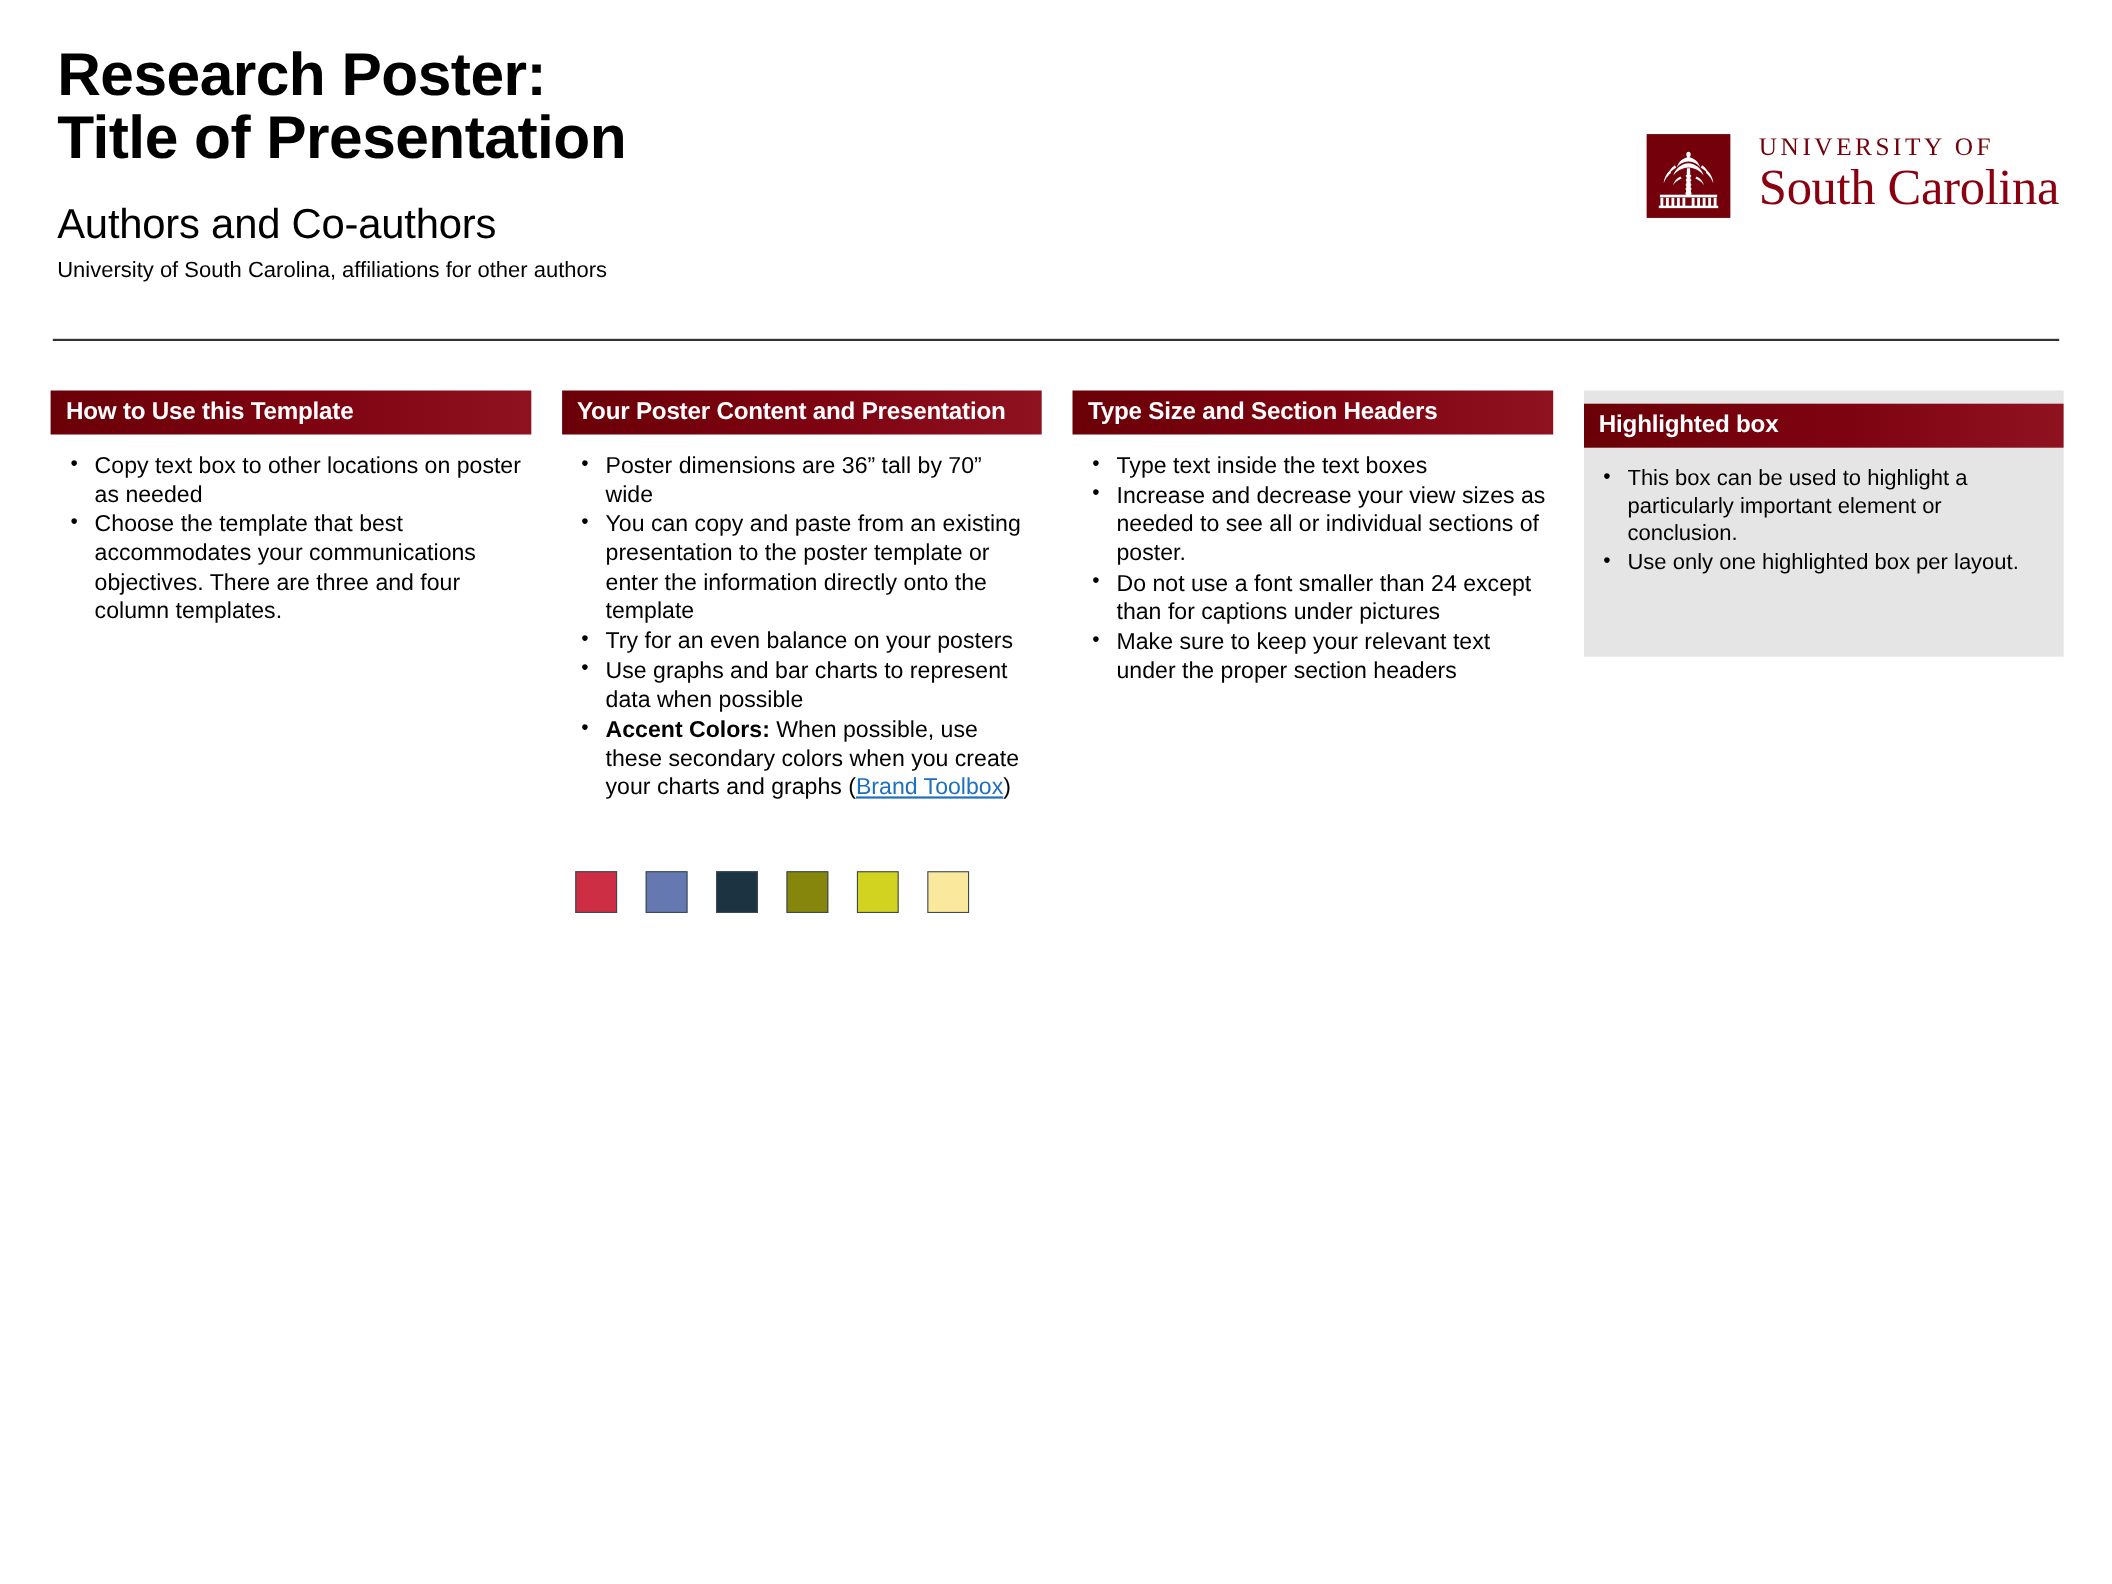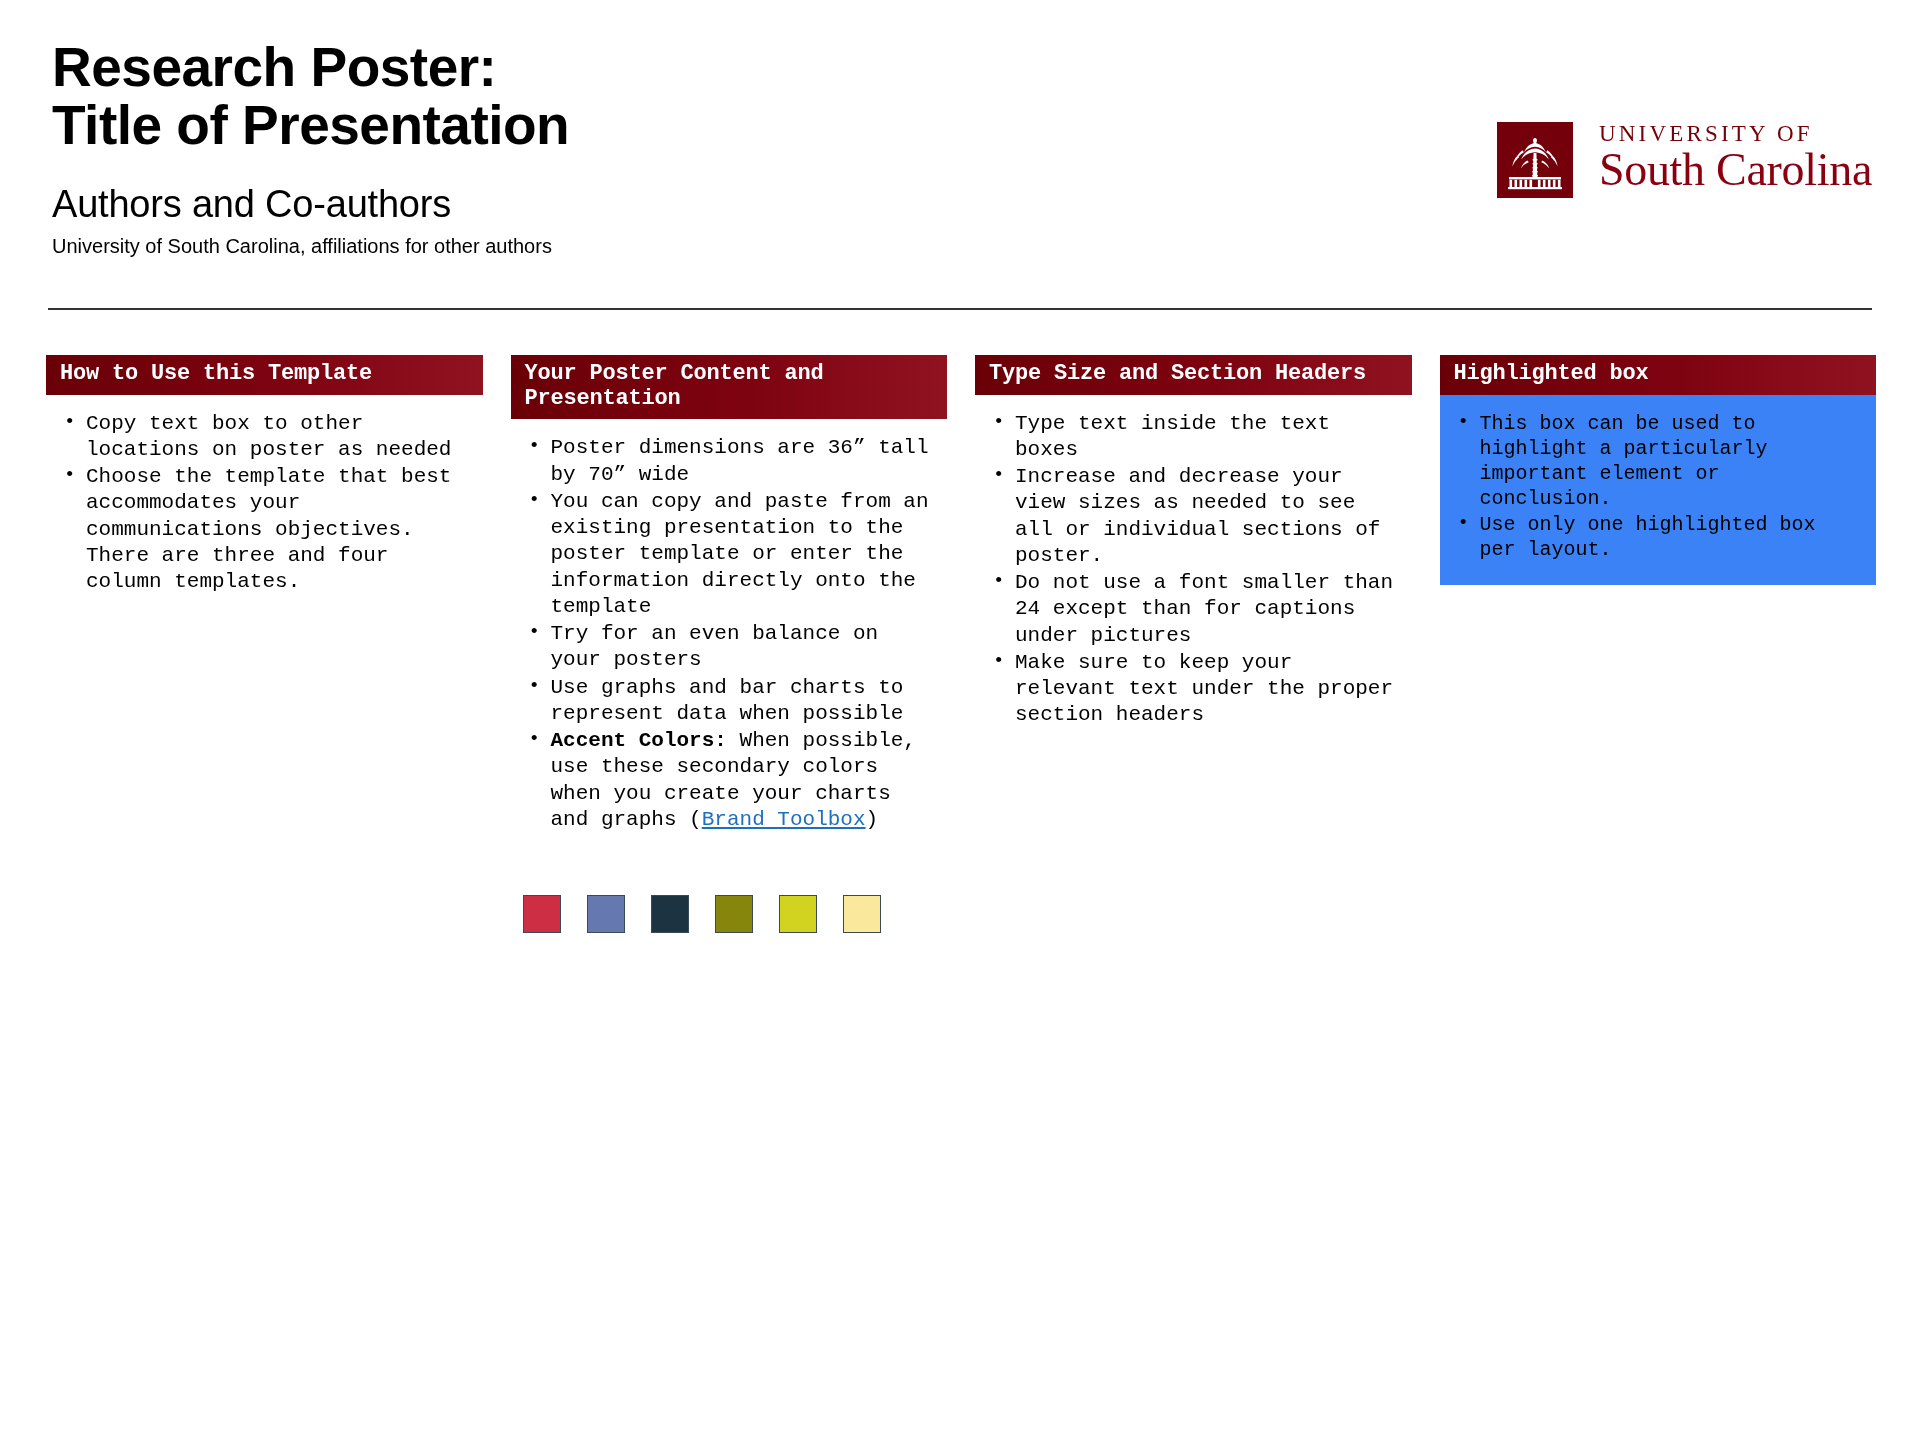--- a/index.html
+++ b/index.html
@@ -104,21 +104,20 @@
   
   .columns {
     position: absolute;
     top: 355px;
     left: 0;
     right: 0;
     display: flex;
     padding: 0 44px 0 46px;
     box-sizing: border-box;
     gap: 28px;
-    font-family: Liberation Mono, monospace;
   }
   .column {
     flex: 1 1 0;
     min-width: 0;
   }
 
   .section-header {
     background: linear-gradient(to right, #6A0007 0%, #7E0310 55%, #8F1220 100%);
     color: #ffffff;
     font-size: 22px;
@@ -150,22 +149,22 @@
   }
   .b { font-weight: bold; }
   .link {
     color: #1F6FBF;
     text-decoration: underline;
     cursor: pointer;
   }
 
   
   .highlight-panel {
-    background: #3b82f6;
-    padding: 0 0 18px 0;
+    background: #e5e5e5;
+    padding: 12px 0 18px 0;
     min-height: 212px;
   }
   .highlight-panel .section-header {
     padding: 7px 0 8px 14px;
   }
   .highlight-panel ul.bullets {
     margin-top: 16px;
     padding-right: 18px;
   }
   .highlight-panel ul.bullets li { font-size: 20px; }

